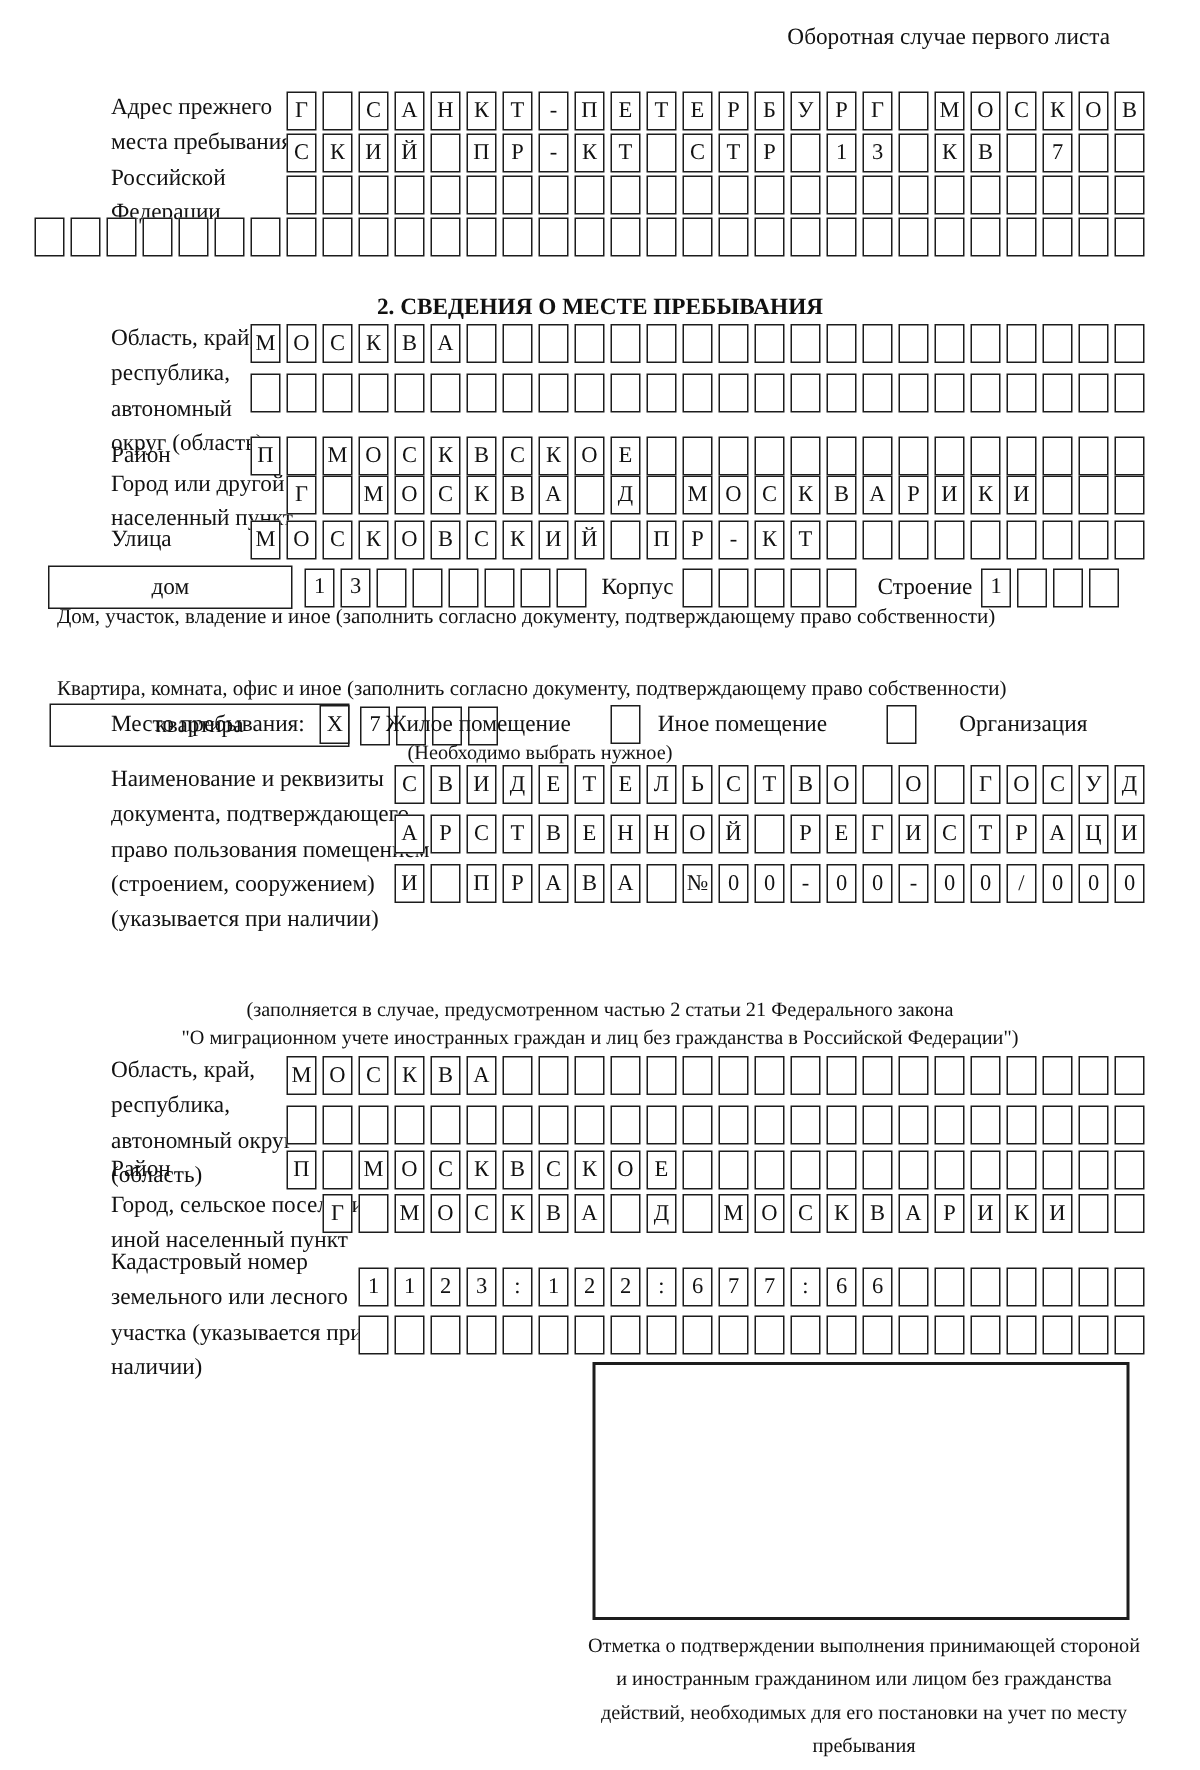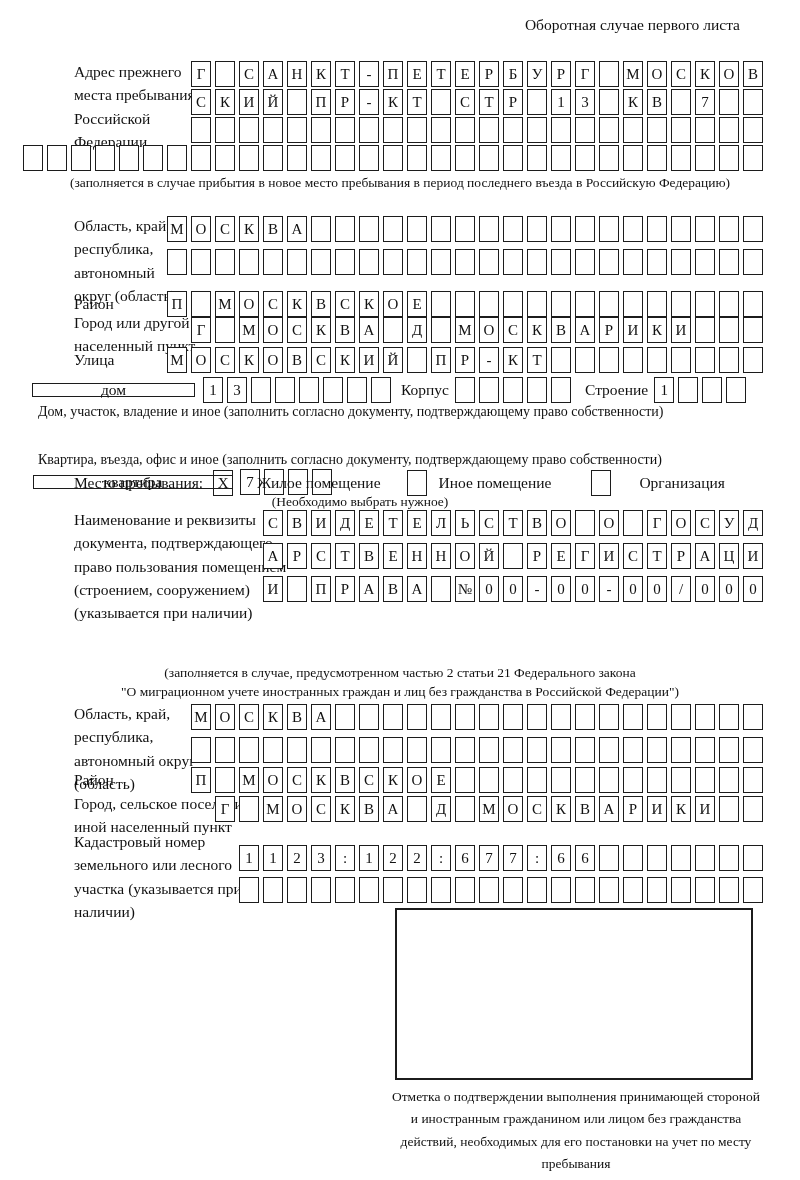--- a/index.html
+++ b/index.html
@@ -17,21 +17,21 @@
     border:1.8px solid #1c1c1c; background:#fff;
     display:flex; align-items:center; justify-content:center;
     font-size:15px; line-height:1;
   }
   .label { font-size:15.5px; line-height:1.5;margin-left:36px; }
   .hdr-note { position:absolute; top:16px; right:60px; font-size:15.5px; }
   .note { font-size:13.5px; }
   .center { left:0; right:0; text-align:center; }
   .title { font-weight:bold; font-size:15.5px; }
   .wide-box {
-    box-sizing:border-box; height:14px; border:1.8px solid #1c1c1c;
+    box-sizing:border-box; height:29px; border:1.8px solid #1c1c1c;
     display:flex; align-items:center; justify-content:center; font-size:15.5px;
   }
   .inline-row { display:flex; align-items:center; }
   .cb {
     width:20px; height:26px; box-sizing:border-box; border:1.8px solid #1c1c1c;
     display:flex; align-items:center; justify-content:center; font-size:15px;
   }
   .stamp-box {
     position:absolute; top:908px; left:395px; width:358px; height:172px;
     border:2px solid #1c1c1c; box-sizing:border-box; background:#fff;
@@ -153,22 +153,22 @@
       <span class="cell"></span>
       <span class="cell"></span>
       <span class="cell"></span>
       <span class="cell"></span>
       <span class="cell"></span>
       <span class="cell"></span>
       <span class="cell"></span>
       <span class="cell"></span>
       <span class="cell"></span>
     </div>
-  <div class="note abs center" style="top:175px;">(заполняется в случае прибытия в новое место пребывания в период последнего въезда в Российскую Федерацию)</div>
-
+
+  <div class="title abs center" style="top:196px;">2. СВЕДЕНИЯ О МЕСТЕ ПРЕБЫВАНИЯ</div>
 
   <div class="label abs" style="top:214px; left:38px; width:118px;">Область, край, республика, автономный округ (область)</div>
   <div class="cells abs r37" style="top:216px;">
       <span class="cell">М</span>
       <span class="cell">О</span>
       <span class="cell">С</span>
       <span class="cell">К</span>
       <span class="cell">В</span>
       <span class="cell">А</span>
       <span class="cell"></span>
@@ -337,21 +337,21 @@
 
   <div class="inline-row abs" style="top:422px; left:33px;margin-top:47px;">
     <div class="wide-box" style="width:200px; margin-right:7px;">квартира</div>
     <div class="cells">
         <span class="cell">7</span>
         <span class="cell"></span>
         <span class="cell"></span>
         <span class="cell"></span>
       </div>
   </div>
-  <div class="note abs" style="top:452px; left:38px; font-size:14px;">Квартира, въезда, офис и иное (заполнить согласно документу, подтверждающему право собственности)</div>
+  <div class="note abs" style="top:452px; left:38px; font-size:14px;">Квартира, комната, офис и иное (заполнить согласно документу, подтверждающему право собственности)</div>
 
   <div class="inline-row abs" style="top:470px; left:38px;">
     <div class="label" style="margin-right:10px;">Место пребывания:</div>
     <div class="cb">X</div>
     <div class="label" style="margin-left:24px;">Жилое помещение</div>
     <div class="cb" style="margin-left:26px;"></div>
     <div class="label" style="margin-left:12px;">Иное помещение</div>
     <div class="cb" style="margin-left:40px;"></div>
     <div class="label" style="margin-left:28px;">Организация</div>
   </div>

